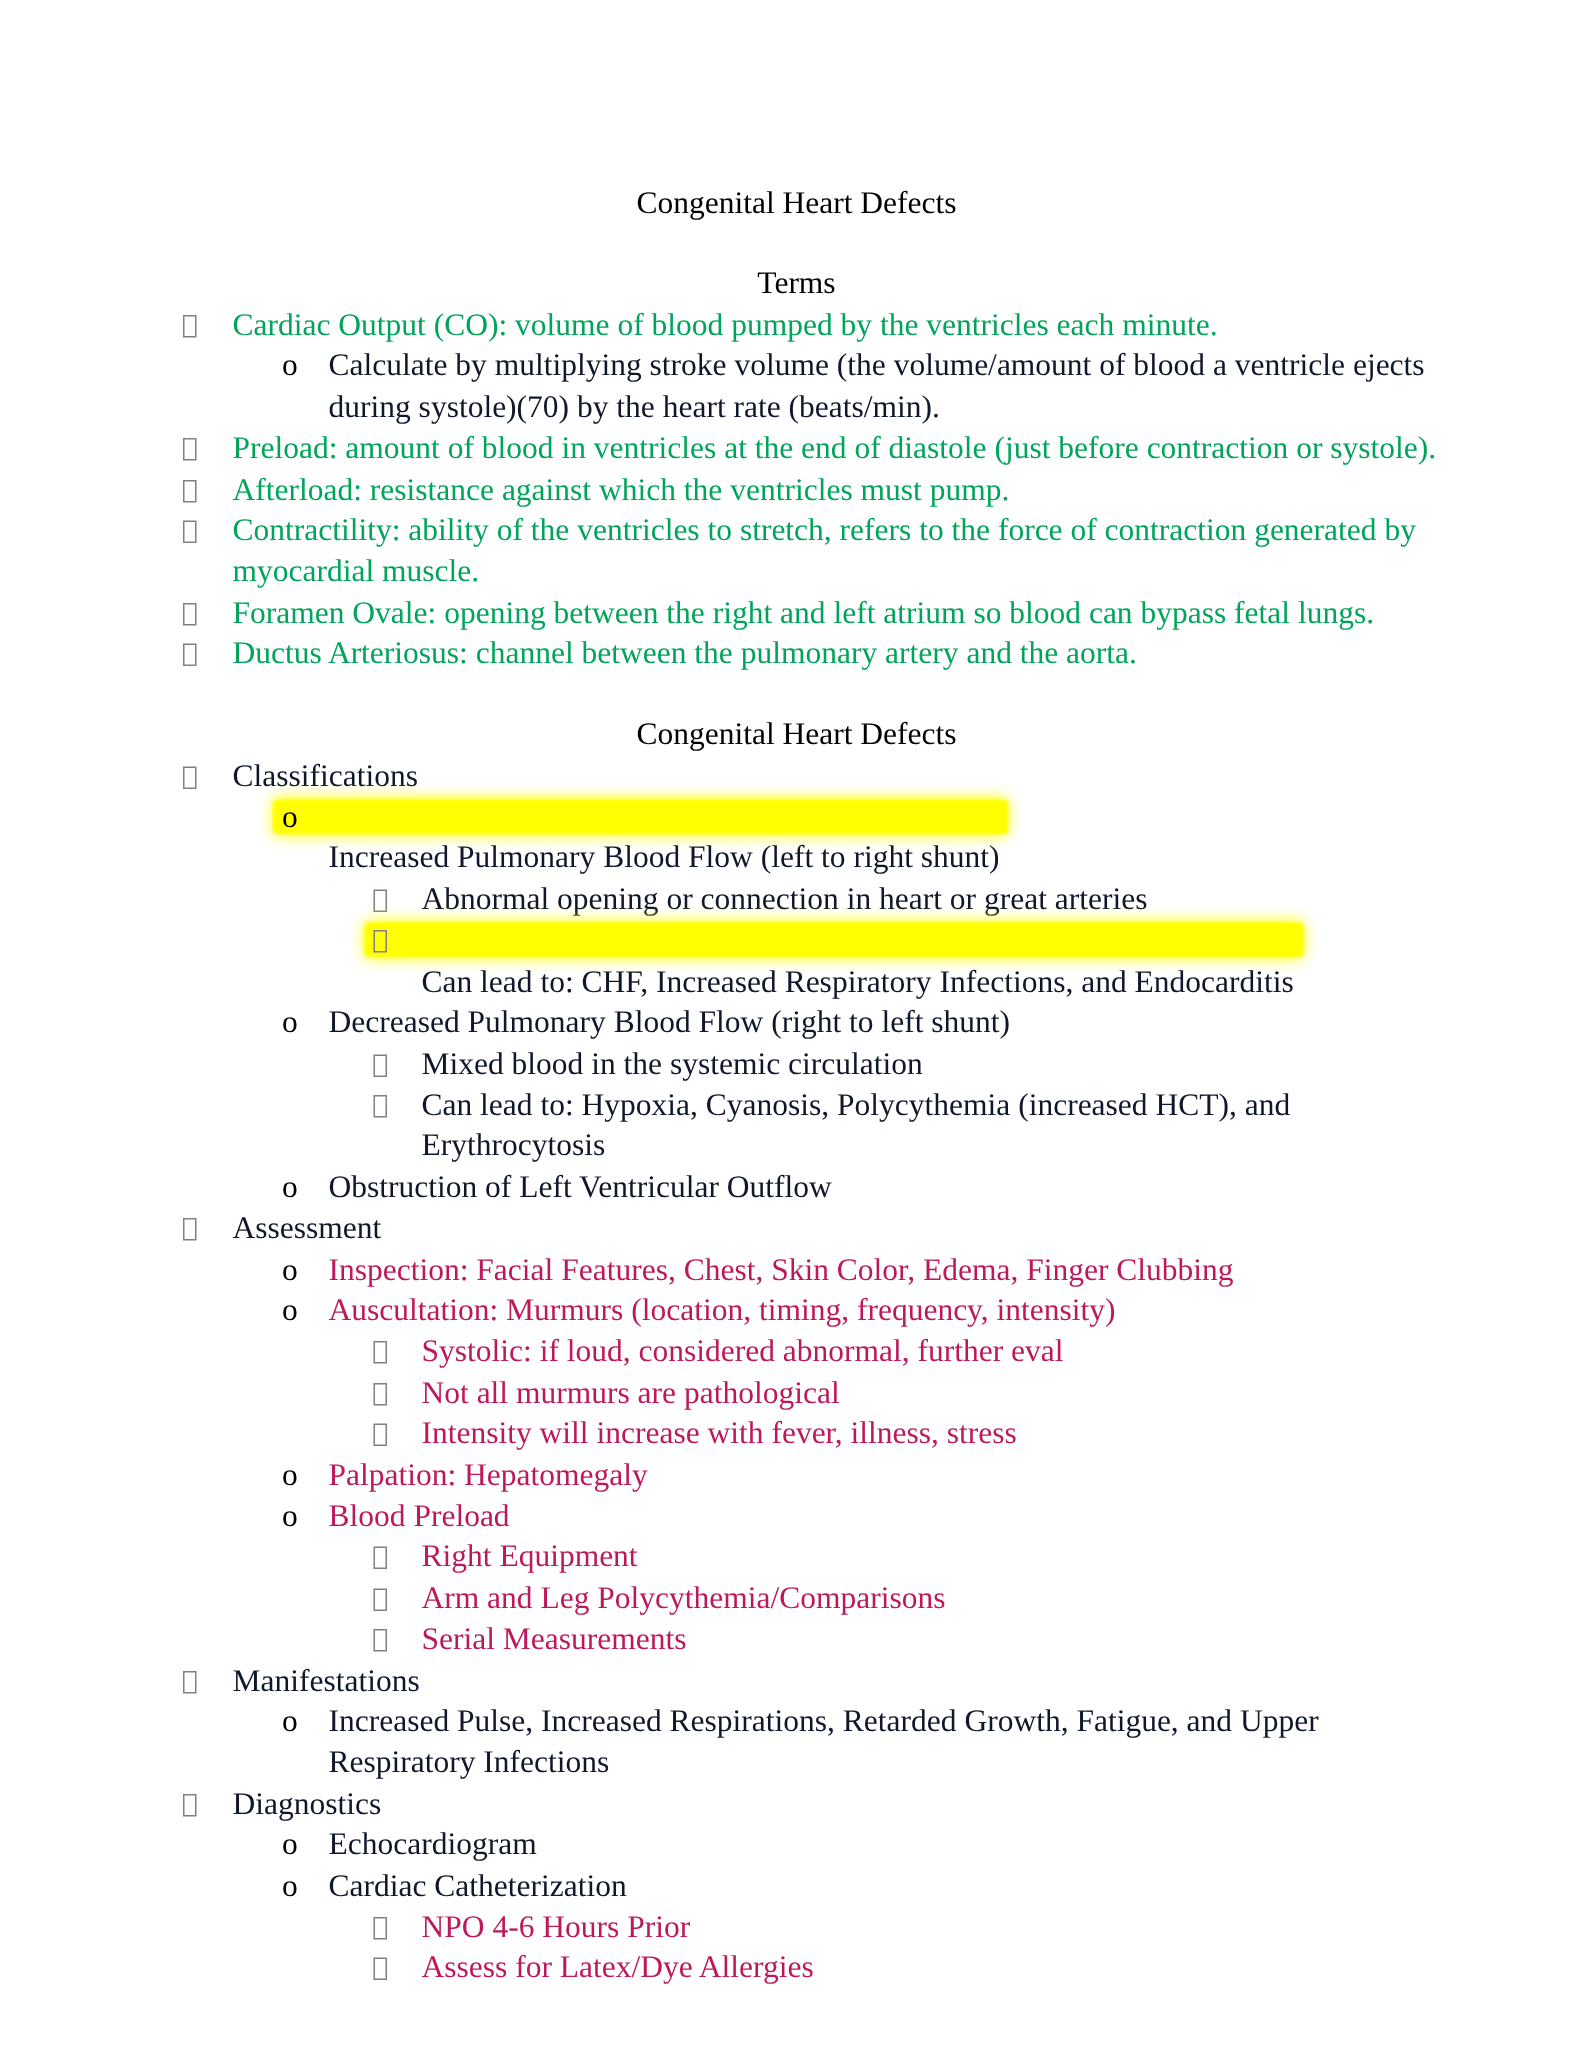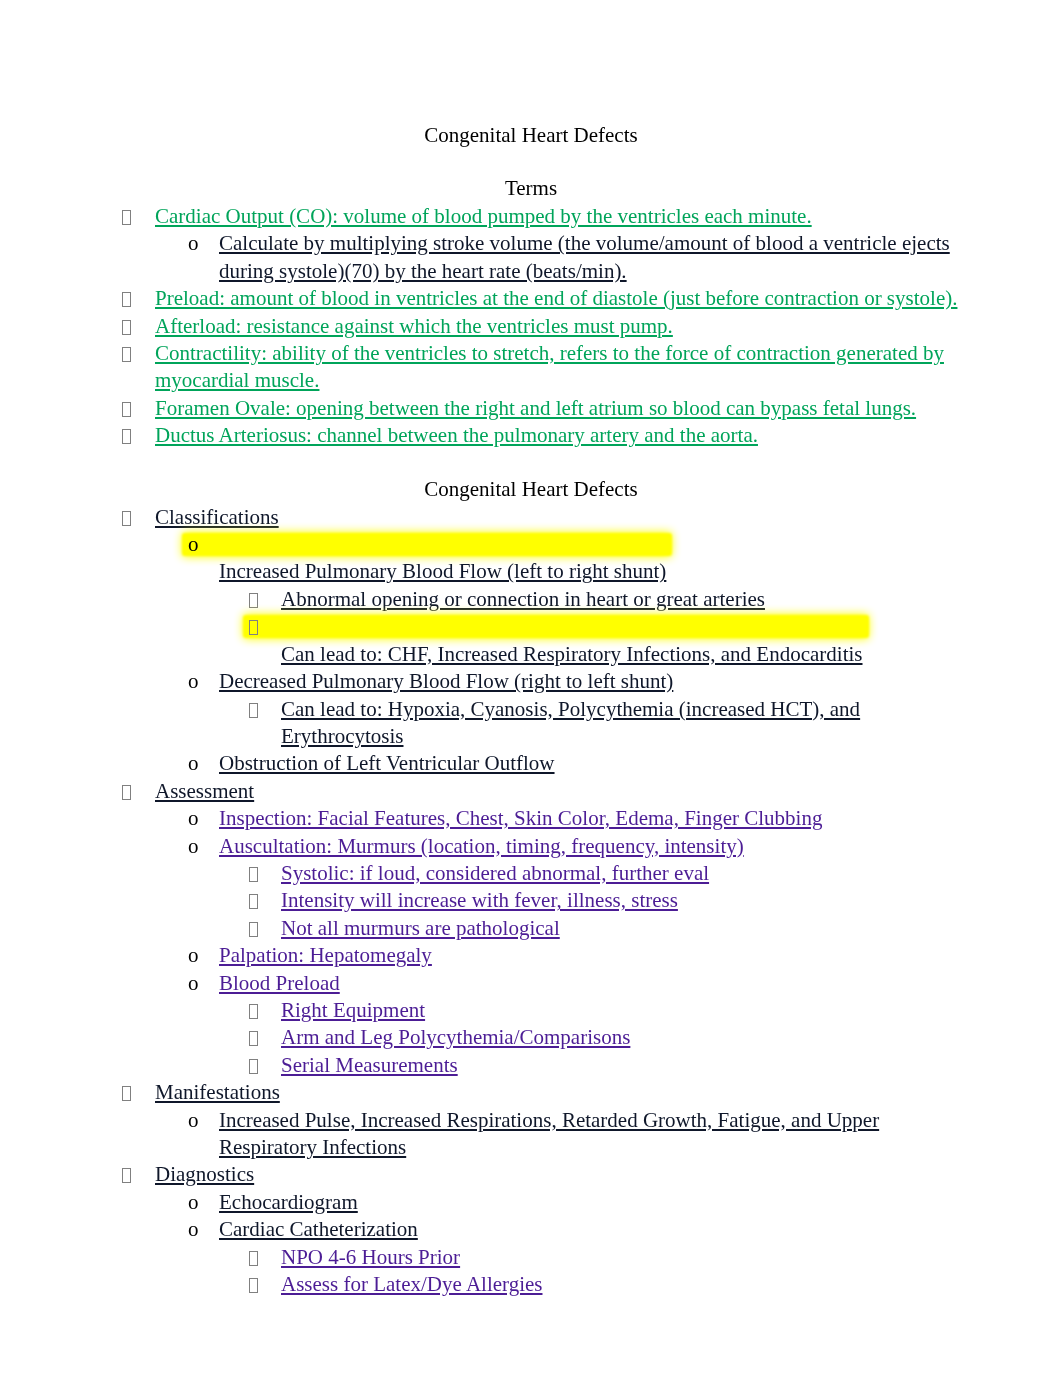--- a/index.html
+++ b/index.html
@@ -53,21 +53,20 @@
     color: #000000;
     font-family: "Liberation Serif", "DejaVu Serif", serif;
     font-size: 21px;
     line-height: 27.4px;
     white-space: pre;
   }
   .line .txt {
     display: block;
     font-size: 21px;
     line-height: 27.4px;
-    text-decoration: underline;
   }
 
   
   .tofu {
     display: inline-block;
     width: 9px;
     height: 15px;
     border: 1.6px solid #808080;
     vertical-align: -2px;
     box-sizing: border-box;
@@ -80,21 +79,21 @@
 
   .lvl2 > .marker { left: 188px; }
   .lvl2 > .txt    { margin-left: 219px; margin-right: 110px; }
 
   .lvl3 > .marker { left: 249px; }
   .lvl3 > .txt    { margin-left: 281px; margin-right: 110px; }
 
   
   .c-black { color: #0f172a; }
   .c-green { color: #00a45a; }
-  .c-blue  { color: #4c1d95; }
+  .c-blue  { color: #be185d; }
   .c-pink  { color: #0f172a; }
 
   
   .hl {
     position: relative;
   }
   .hl > .txt,
   .hl > .marker {
     position: relative;
     z-index: 2;
@@ -179,20 +178,24 @@
           <span class="marker"><span class="tofu"></span></span>
           <span class="txt c-black">Abnormal opening or connection in heart or great arteries</span>
         </div>
         <div class="line lvl3 hl"><span class="hl-band" style="left: 243px; width: 625.5px;"></span><span class="hl-band core" style="left: 243px; width: 625.5px;"></span><span class="marker"><span class="tofu"></span></span><span class="txt c-black">Can lead to: CHF, Increased Respiratory Infections, and Endocarditis</span></div>
         <div class="line lvl2">
           <span class="marker">o</span>
           <span class="txt c-black">Decreased Pulmonary Blood Flow (right to left shunt)</span>
         </div>
         <div class="line lvl3">
           <span class="marker"><span class="tofu"></span></span>
+          <span class="txt c-black">Mixed blood in the systemic circulation</span>
+        </div>
+        <div class="line lvl3">
+          <span class="marker"><span class="tofu"></span></span>
           <span class="txt c-black">Can lead to: Hypoxia, Cyanosis, Polycythemia (increased HCT), and Erythrocytosis</span>
         </div>
         <div class="line lvl2">
           <span class="marker">o</span>
           <span class="txt c-black">Obstruction of Left Ventricular Outflow</span>
         </div>
         <div class="line lvl1">
           <span class="marker"><span class="tofu"></span></span>
           <span class="txt c-black">Assessment</span>
         </div>
@@ -203,25 +206,25 @@
         <div class="line lvl2">
           <span class="marker">o</span>
           <span class="txt c-blue">Auscultation: Murmurs (location, timing, frequency, intensity)</span>
         </div>
         <div class="line lvl3">
           <span class="marker"><span class="tofu"></span></span>
           <span class="txt c-blue">Systolic: if loud, considered abnormal, further eval</span>
         </div>
         <div class="line lvl3">
           <span class="marker"><span class="tofu"></span></span>
+          <span class="txt c-blue">Not all murmurs are pathological</span>
+        </div>
+        <div class="line lvl3">
+          <span class="marker"><span class="tofu"></span></span>
           <span class="txt c-blue">Intensity will increase with fever, illness, stress</span>
-        </div>
-        <div class="line lvl3">
-          <span class="marker"><span class="tofu"></span></span>
-          <span class="txt c-blue">Not all murmurs are pathological</span>
         </div>
         <div class="line lvl2">
           <span class="marker">o</span>
           <span class="txt c-blue">Palpation: Hepatomegaly</span>
         </div>
         <div class="line lvl2">
           <span class="marker">o</span>
           <span class="txt c-blue">Blood Preload</span>
         </div>
         <div class="line lvl3">

